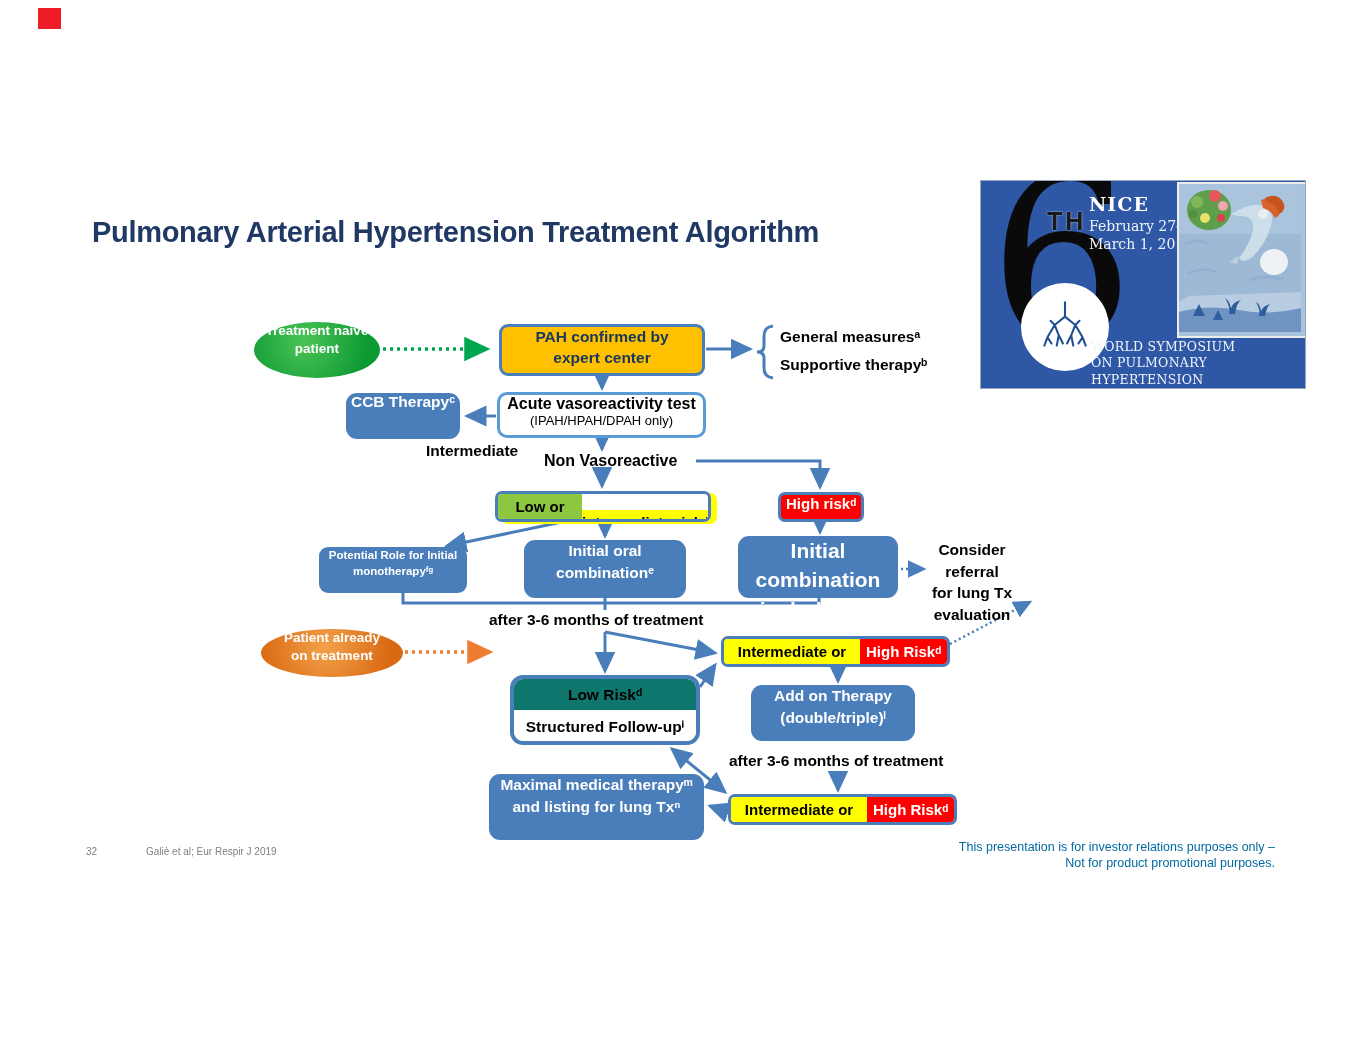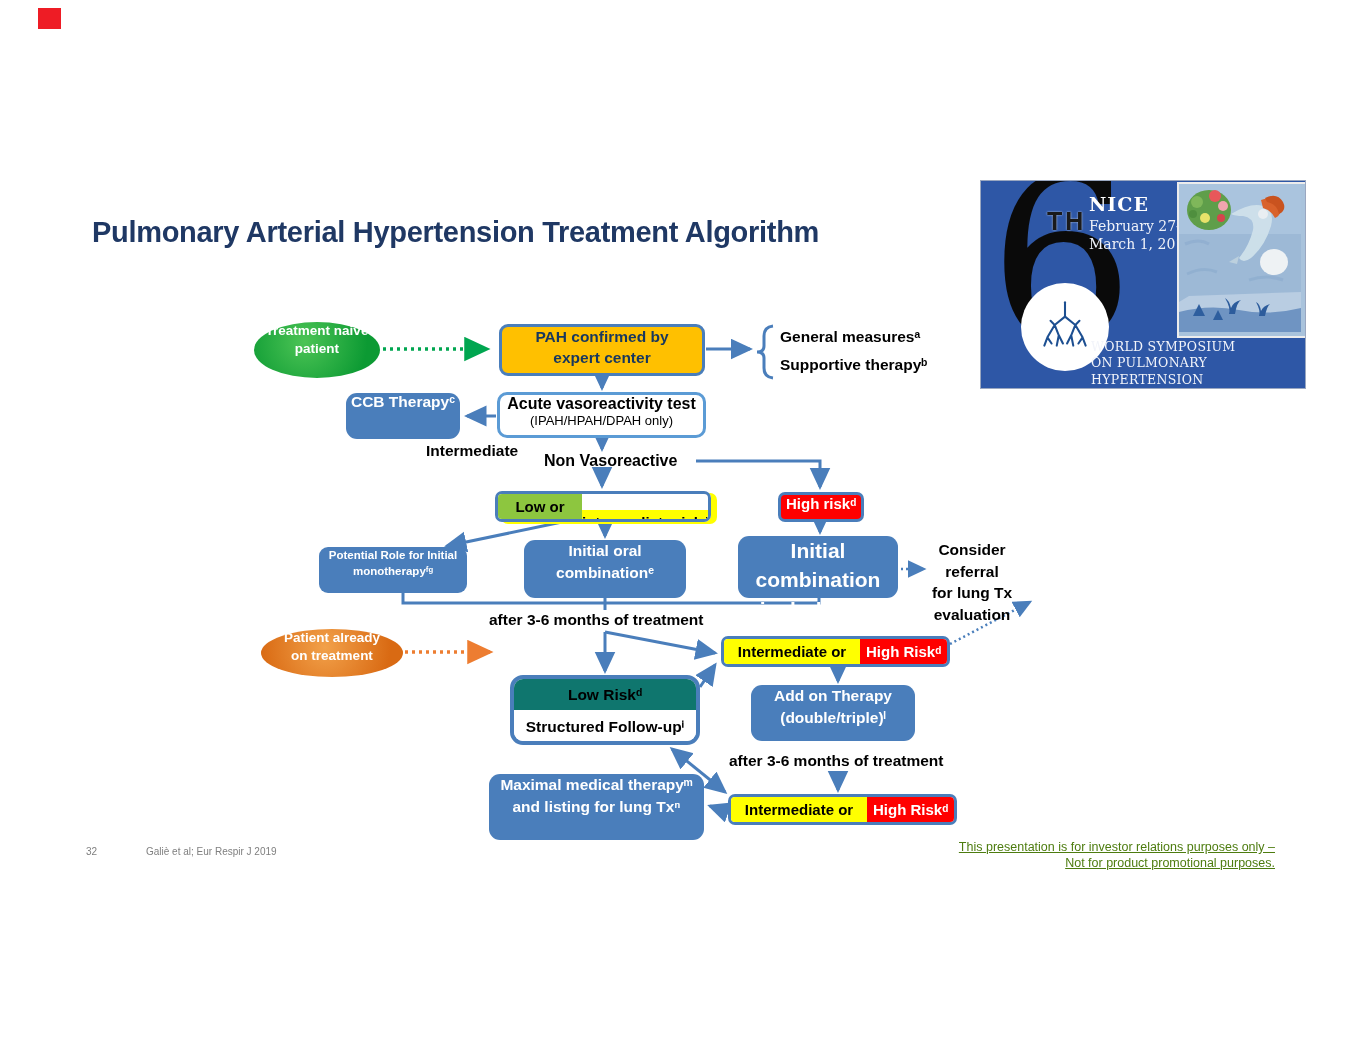--- a/index.html
+++ b/index.html
@@ -10,22 +10,22 @@
        align-items:center;justify-content:flex-start;text-align:center;font-weight:bold;}
   .lbl{position:absolute;z-index:2;font-weight:bold;color:#000;white-space:nowrap;}
   .bluebox{background:#4a7ebb;color:#fff;border-radius:11px;}
   .split{flex-direction:row;border:3px solid #4a7ebb;border-radius:7px;overflow:hidden;padding:0;}
   .seg{height:100%;display:flex;align-items:center;justify-content:center;font-weight:bold;}
   .ellipse{border-radius:50%;color:#fff;z-index:2;}
   .title{position:absolute;left:92px;top:216px;font-size:29px;font-weight:bold;color:#1f3864;
          letter-spacing:-0.3px;z-index:2;}
   .redmark{position:absolute;left:38px;top:8px;width:23px;height:21px;background:#ee1c25;z-index:2;}
   .footer{position:absolute;color:#7f7f7f;font-size:10px;z-index:2;}
-  .disclaimer{position:absolute;right:90px;top:839px;text-align:right;color:#4d7c0f;
-              font-size:12.5px;line-height:1.3;z-index:2;text-decoration:underline;}
+  .disclaimer{position:absolute;right:90px;top:839px;text-align:right;color:#0369a1;
+              font-size:12.5px;line-height:1.3;z-index:2;}
   
   #logo{position:absolute;left:980px;top:180px;width:324px;height:207px;background:#2e57a6;
         z-index:2;overflow:hidden;border:1px solid #9aa7c0;}
   #logo .six{position:absolute;left:8px;top:-34px;font-family:"DejaVu Serif",serif;
              font-size:228px;color:#0a0a0a;line-height:1;z-index:1;}
   #logo .th{position:absolute;left:66px;top:26px;font-size:25px;font-weight:bold;color:#1a1a1a;
             letter-spacing:3px;z-index:3;text-shadow:0 0 2px #cfd8ea;}
   #logo .lungcircle{position:absolute;left:40px;top:102px;width:88px;height:88px;background:#fff;
                     border-radius:50%;z-index:2;display:flex;align-items:center;justify-content:center;}
   #logo .nice{position:absolute;left:108px;top:12px;font-family:"DejaVu Serif",serif;font-size:19px;

